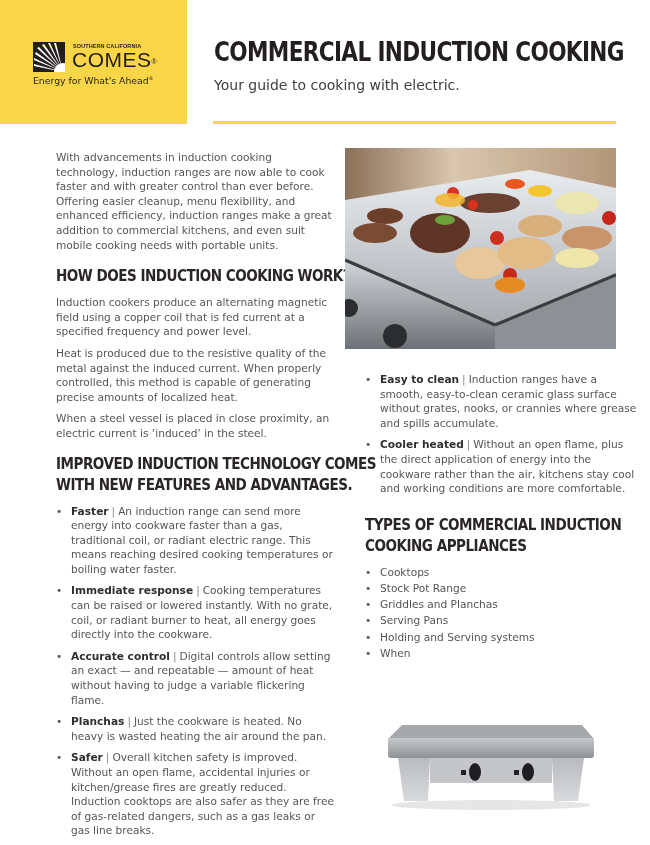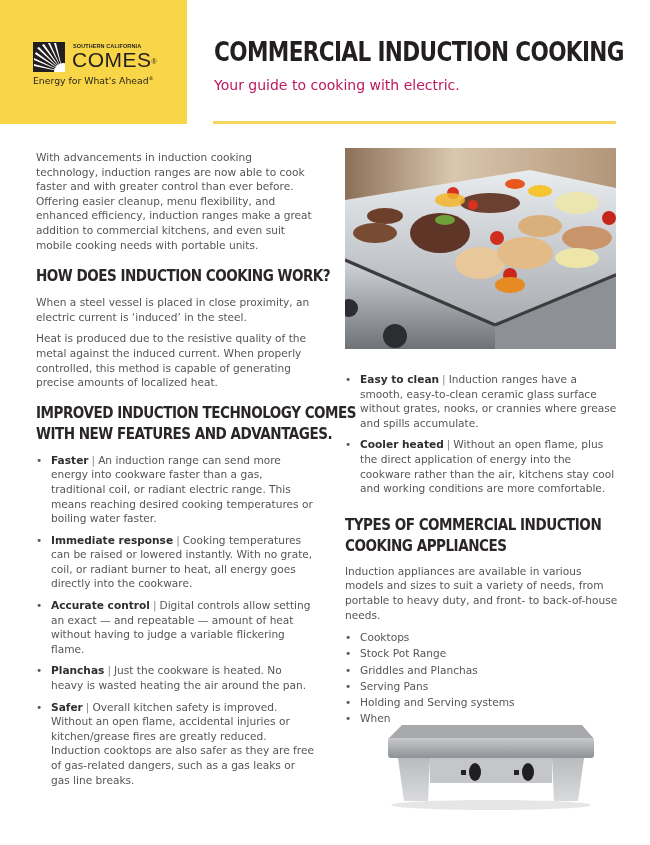--- a/index.html
+++ b/index.html
@@ -32,27 +32,27 @@
   }
   .logo-tag sup { font-size: 5px; }
 
   .title {
     position: absolute; left: 214px; top: 36px; white-space: nowrap;
     font-family: "DejaVu Sans", sans-serif; font-weight: bold; font-size: 27px;
     color: #231f20; letter-spacing: -0.8px; transform: scaleX(0.80); transform-origin: left top;
   }
   .subtitle {
     position: absolute; left: 214px; top: 77px; white-space: nowrap;
-    font-size: 14px; color: #be185d;
+    font-size: 14px; color: #404040;
   }
   .title-rule {
     position: absolute; left: 213px; top: 121px; width: 403px; height: 3px; background: #f7d45a;
   }
 
-  .col { position: absolute; font-size: 10.6px; line-height: 14.6px; color: #555; }
+  .col { position: absolute; font-size: 10.6px; line-height: 14.6px; color: #555; margin-left: 20px; }
   .col p { margin-bottom: 7px; }
   .left-col { left: 36px; top: 150px; width: 280px; }
   .right-col { left: 345px; top: 372px; width: 275px; }
 
   h2 {
     font-family: "DejaVu Sans", sans-serif; font-weight: bold; color: #2a2626;
     font-size: 16.5px; line-height: 21px; letter-spacing: -0.6px;
     transform: scaleX(0.82); transform-origin: left top; white-space: nowrap;
   }
   .h-how { margin-top: 13px; margin-bottom: 9px; }
@@ -104,22 +104,23 @@
 </div>
 
 <div class="title">COMMERCIAL INDUCTION COOKING</div>
 <div class="subtitle">Your guide to cooking with electric.</div>
 <div class="title-rule"></div>
 
 <div class="col left-col">
   <p>With advancements in induction cooking technology, induction ranges are now able to cook faster and with greater control than ever before. Offering easier cleanup, menu flexibility, and enhanced efficiency, induction ranges make a great addition to commercial kitchens, and even suit mobile cooking needs with portable units.</p>
 
   <h2 class="h-how">HOW DOES INDUCTION COOKING WORK?</h2>
+  <p>Induction cookers produce an alternating magnetic field using a copper coil that is fed current at a specified frequency and power level.</p>
+  <p>Heat is produced due to the resistive quality of the metal against the induced current. When properly controlled, this method is capable of generating precise amounts of localized heat.</p>
   <p>When a steel vessel is placed in close proximity, an electric current is ‘induced’ in the steel.</p>
-  <p>Heat is produced due to the resistive quality of the metal against the induced current. When properly controlled, this method is capable of generating precise amounts of localized heat.</p>
 
   <h2 class="h-improved">
     <span>IMPROVED INDUCTION TECHNOLOGY COMES</span><br>
     <span>WITH NEW FEATURES AND ADVANTAGES.</span>
   </h2>
   <ul class="feat">
     <li><span class="bullet">•</span><b>Faster</b><span class="pipe">|</span><span>An induction range can send more energy into cookware faster than a gas, traditional coil, or radiant electric range. This means reaching desired cooking temperatures or boiling water faster.</span></li>
     <li><span class="bullet">•</span><b>Immediate response</b><span class="pipe">|</span><span>Cooking temperatures can be raised or lowered instantly. With no grate, coil, or radiant burner to heat, all energy goes directly into the cookware.</span></li>
     <li><span class="bullet">•</span><b>Accurate control</b><span class="pipe">|</span><span>Digital controls allow setting an exact — and repeatable — amount of heat without having to judge a variable flickering flame.</span></li>
     <li><span class="bullet">•</span><b>Planchas</b><span class="pipe">|</span><span>Just the cookware is heated. No heavy is wasted heating the air around the pan.</span></li>
@@ -178,21 +179,20 @@
 <div class="col right-col">
   <ul class="feat">
     <li><span class="bullet">•</span><b>Easy to clean</b><span class="pipe">|</span><span>Induction ranges have a smooth, easy-to-clean ceramic glass surface without grates, nooks, or crannies where grease and spills accumulate.</span></li>
     <li><span class="bullet">•</span><b>Cooler heated</b><span class="pipe">|</span><span>Without an open flame, plus the direct application of energy into the cookware rather than the air, kitchens stay cool and working conditions are more comfortable.</span></li>
   </ul>
 
   <h2 class="h-types">
     <span>TYPES OF COMMERCIAL INDUCTION</span><br>
     <span>COOKING APPLIANCES</span>
   </h2>
-  <p>Induction appliances are available in various models and sizes to suit a variety of needs, from portable to heavy duty, and front- to back-of-house needs.</p>
   <ul class="types">
     <li><span class="bullet">•</span><span>Cooktops</span></li>
     <li><span class="bullet">•</span><span>Stock Pot Range</span></li>
     <li><span class="bullet">•</span><span>Griddles and Planchas</span></li>
     <li><span class="bullet">•</span><span>Serving Pans</span></li>
     <li><span class="bullet">•</span><span>Holding and Serving systems</span></li>
     <li><span class="bullet">•</span><span>When</span></li>
   </ul>
 </div>
 

